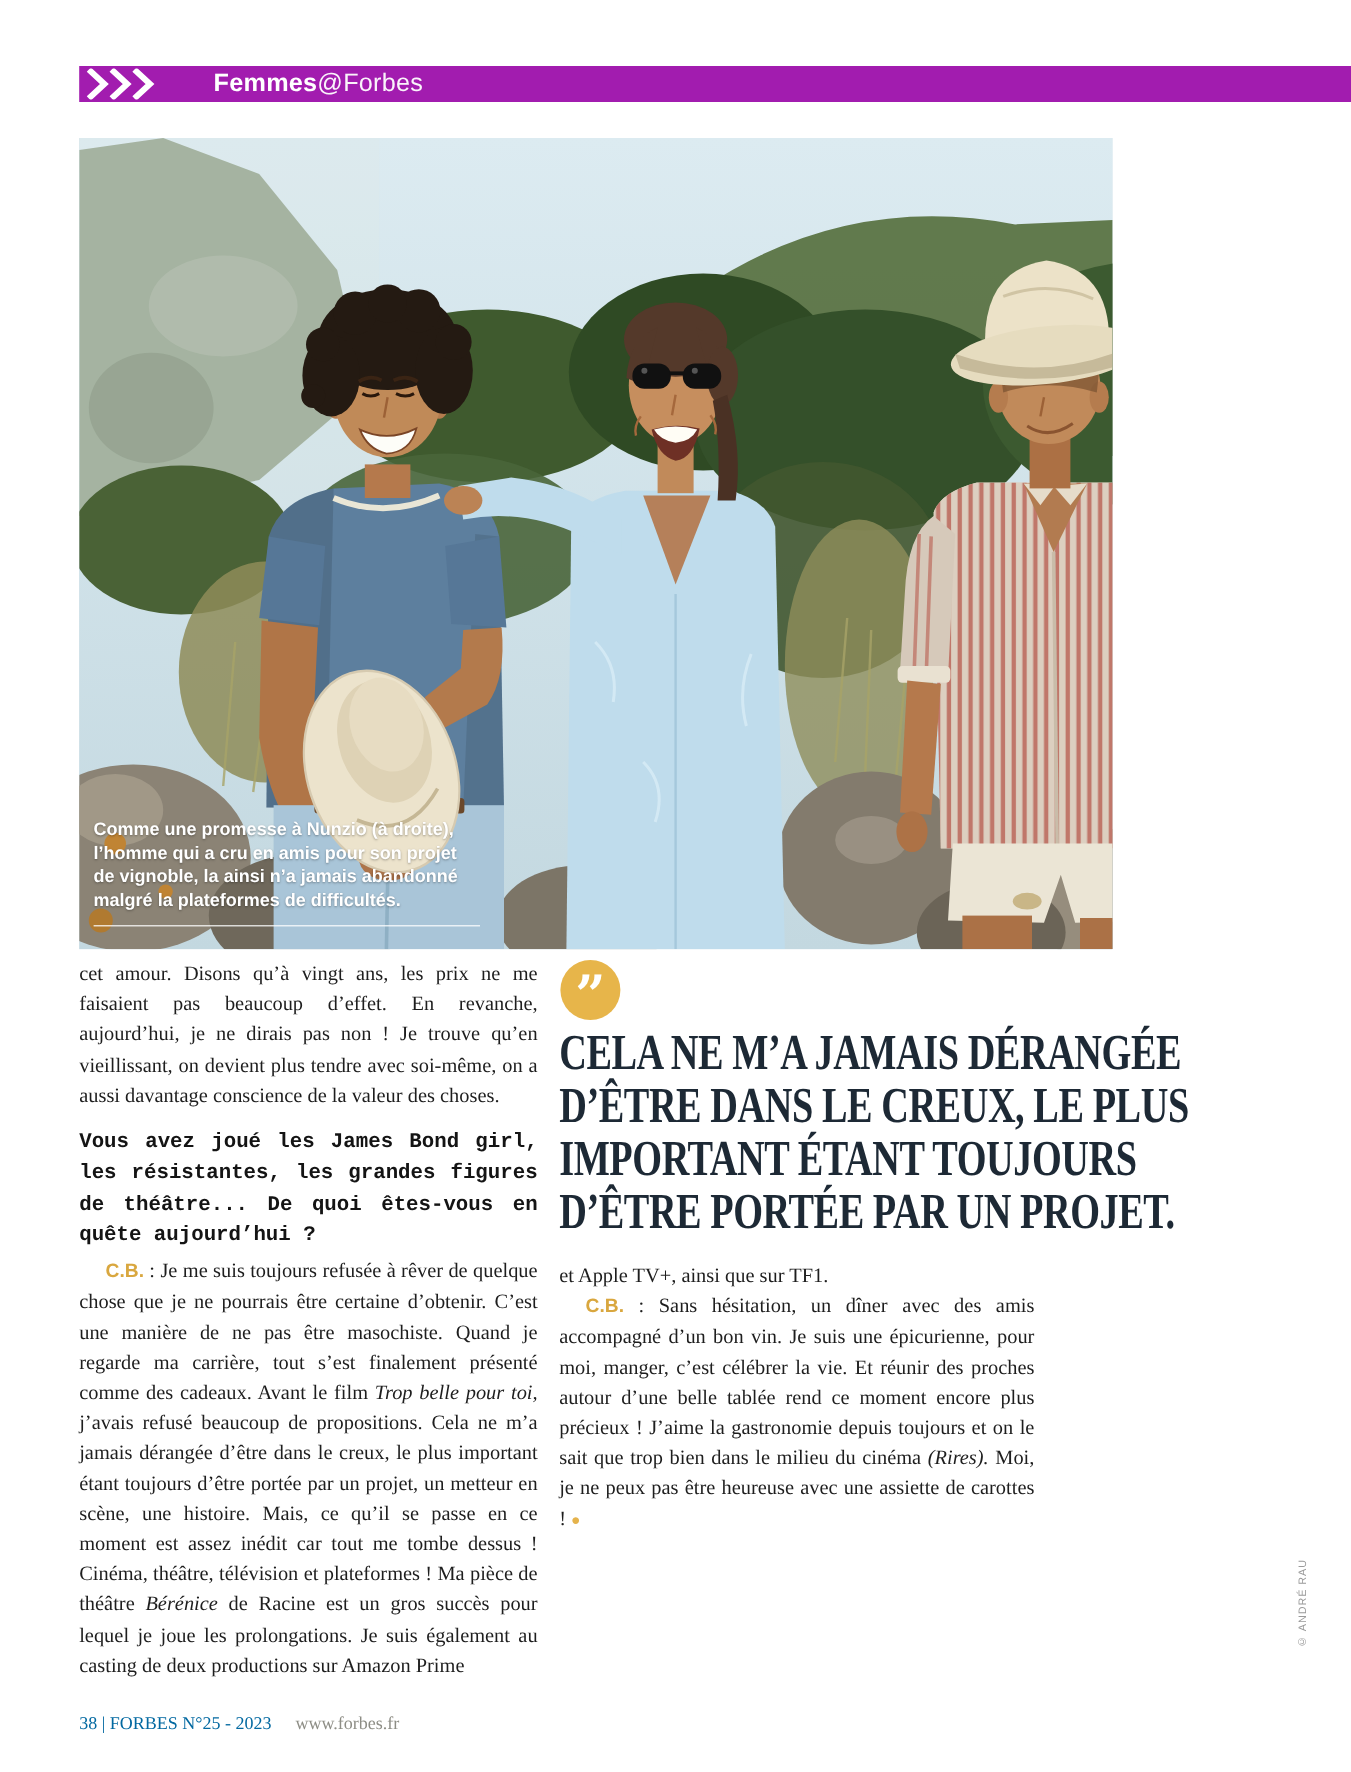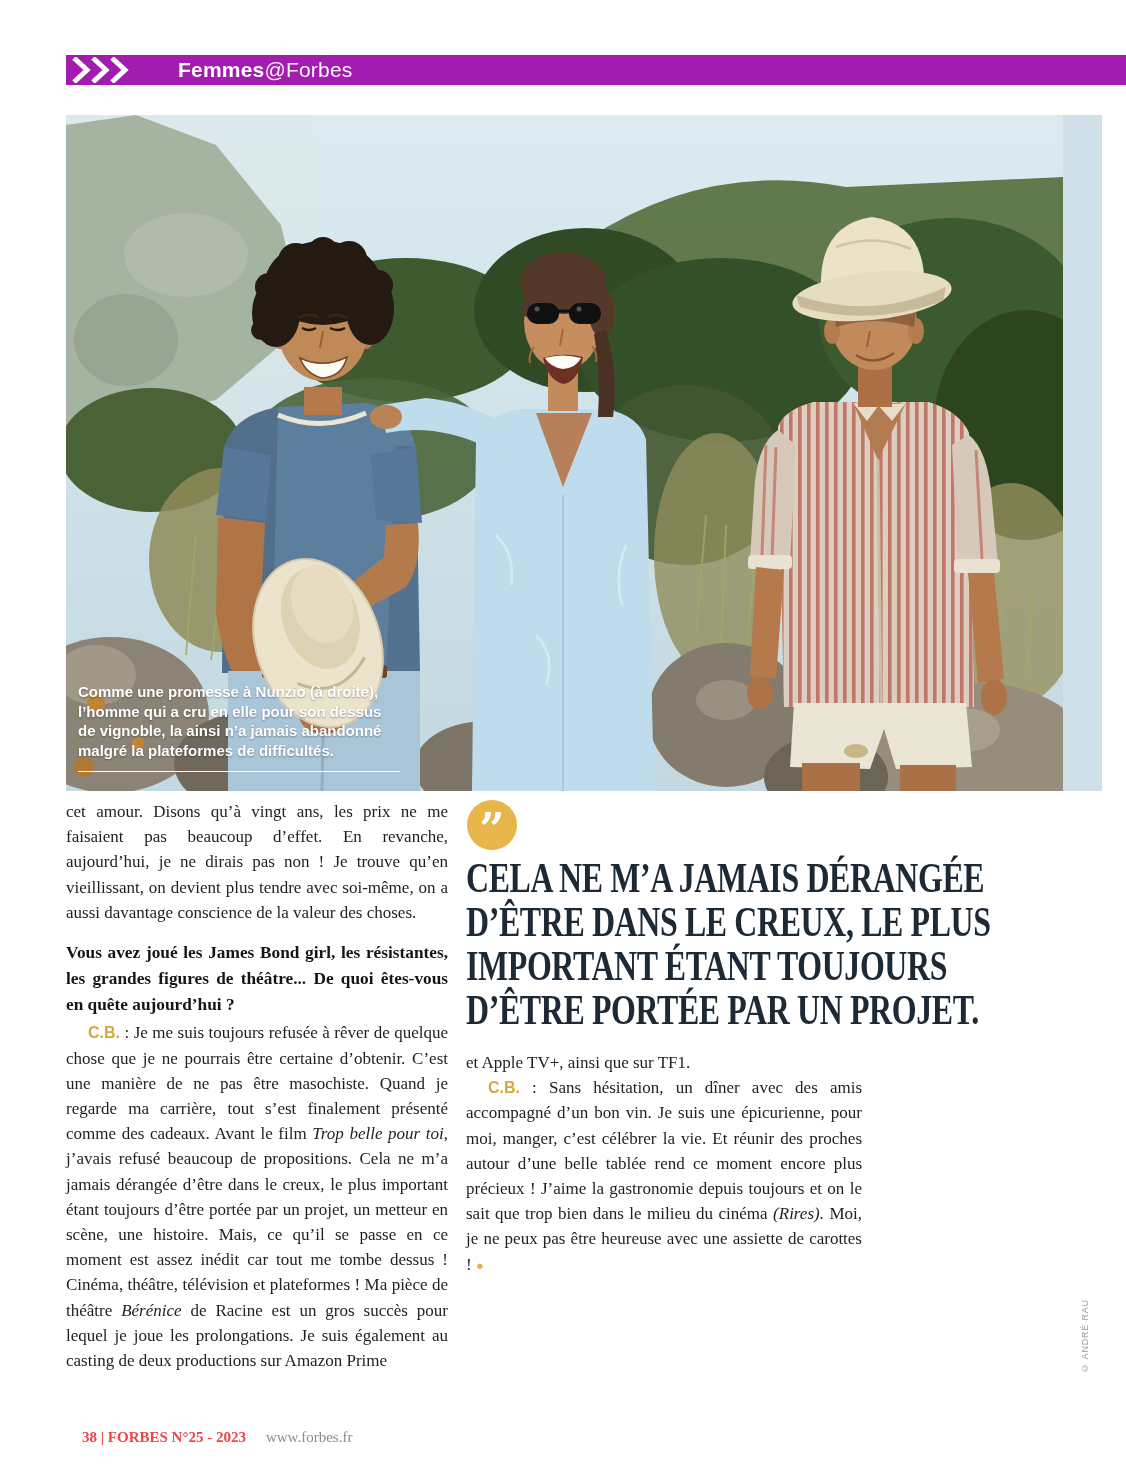--- a/index.html
+++ b/index.html
@@ -14,39 +14,39 @@
     position:absolute; left:66px; top:55px; width:1106px; height:30px;
     background:#a21caf; display:flex; align-items:center;
   }
   .chevrons { margin-left:6px; display:block; }
   .brand { margin-left:44px; color:#fff; font-family:"Liberation Sans", sans-serif; font-size:21px; letter-spacing:.2px; }
   .brand .bold { font-weight:700; }
   .brand .light { font-weight:400; opacity:.95; }
 
   
   .photo {
-    position:absolute; left:66px; top:115px; width:1036px; height:676px; overflow:hidden; background:#cfe0e8;
+    position:absolute; left:66px; top:115px; width:861px; height:676px; overflow:hidden; background:#cfe0e8;
   }
   .photo svg { display:block; }
   .caption {
     position:absolute; left:12px; top:567px; width:360px;
     color:#fff; font-family:"Liberation Sans", sans-serif; font-weight:700;
     font-size:15px; line-height:19.5px; text-shadow:0 1px 2px rgba(0,0,0,.35);
   }
   .caption-rule { position:absolute; left:12px; top:656px; width:322px; height:1px; background:#fff; opacity:.95; }
 
   
   .col-left  { position:absolute; left:66px;  top:799px;  width:382px; }
   .col-right { position:absolute; left:466px; top:1050px; width:396px; }
   p.body {
     font-size:17px; line-height:25.2px; text-align:justify; color:#1e1e1e;
   }
   p.indent { text-indent:22px; }
   .q {
-    font-family:Liberation Serif, serif; font-weight:700;
+    font-family:Liberation Mono, monospace; font-weight:700;
     font-size:17.3px; line-height:25.8px; color:#141414; text-align:justify;
     margin-top:15px; margin-bottom:3px;
   }
   .cb { font-family:"Liberation Sans", sans-serif; font-weight:700; color:#D9A73F; font-size:16px; }
   .end-dot { color:#E5B34C; font-size:13px; }
 
   
   .quote-circle {
     position:absolute; left:467px; top:800px; width:50px; height:50px; border-radius:50%;
     background:#E7B54A; color:#fff; text-align:center;
@@ -56,21 +56,21 @@
   }
   .pull-quote {
     position:absolute; left:466px; top:856px; width:680px;
     font-family:"Liberation Serif", serif; font-weight:700;
     font-size:42px; line-height:44px; letter-spacing:-.5px; color:#1D2935;
     transform:scaleX(.76); transform-origin:0 0; white-space:nowrap;
   }
 
   
   .footer { position:absolute; left:66px; top:1429px; font-size:15px; color:#333; }
-  .footer .info { font-weight:700; color:#ef4444;margin-left:16px; }
+  .footer .info { font-weight:400; color:#0369a1; }
   .footer .url { font-weight:400; color:#8d8d85; margin-left:20px; }
   .credit {
     position:absolute; left:1080px; top:1283px; height:90px;
     writing-mode:vertical-rl; transform:rotate(180deg);
     font-family:"Liberation Sans", sans-serif; font-size:9px; letter-spacing:.8px; color:#9a9a9a;
   }
 </style>
 </head>
 <body>
 
@@ -244,21 +244,21 @@
         </g>
         <path d="M497,214 L494,231" stroke="#a5683c" stroke-width="2"></path>
         <path d="M477,243 Q497,237 517,242 Q512,267 497,269 Q482,265 477,243 Z" fill="#6e3025"></path>
         <path d="M479,243 Q497,238 515,243 Q510,253 497,254 Q484,252 479,243 Z" fill="#fffdf5"></path>
         <path d="M468,232 Q462,240 464,248 M526,231 Q532,239 530,247" stroke="#a5683c" stroke-width="2" fill="none"></path>
       </g>
     </svg>
 
     <div class="caption">
       <span>Comme une promesse à Nunzio (à droite),</span><br>
-      <span>l’homme qui a cru en elle pour son dessus</span><br>
+      <span>l’homme qui a cru en amis pour son projet</span><br>
       <span>de vignoble, la ainsi n’a jamais abandonné</span><br>
       <span>malgré la plateformes de difficultés.</span>
     </div>
     <div class="caption-rule"></div>
   </div>
 
   <div class="col-left">
     <p class="body">cet amour. Disons qu’à vingt ans, les prix ne me faisaient pas beaucoup d’effet. En revanche, aujourd’hui, je ne dirais pas non ! Je trouve qu’en vieillissant, on devient plus tendre avec soi-même, on a aussi davantage conscience de la valeur des choses.</p>
     <p class="q">Vous avez joué les James Bond girl, les résistantes, les grandes figures de théâtre... De quoi êtes-vous en quête aujourd’hui ?</p>
     <p class="body indent"><span class="cb">C.B.</span><span> : Je me suis toujours refusée à rêver de quelque chose que je ne pourrais être certaine d’obtenir. C’est une manière de ne pas être masochiste. Quand je regarde ma carrière, tout s’est finalement présenté comme des cadeaux. Avant le film </span><em>Trop belle pour toi,</em><span> j’avais refusé beaucoup de propositions. Cela ne m’a jamais dérangée d’être dans le creux, le plus important étant toujours d’être portée par un projet, un metteur en scène, une histoire. Mais, ce qu’il se passe en ce moment est assez inédit car tout me tombe dessus ! Cinéma, théâtre, télévision et plateformes ! Ma pièce de théâtre </span><em>Bérénice</em><span> de Racine est un gros succès pour lequel je joue les prolongations. Je suis également au casting de deux productions sur Amazon Prime</span></p>

